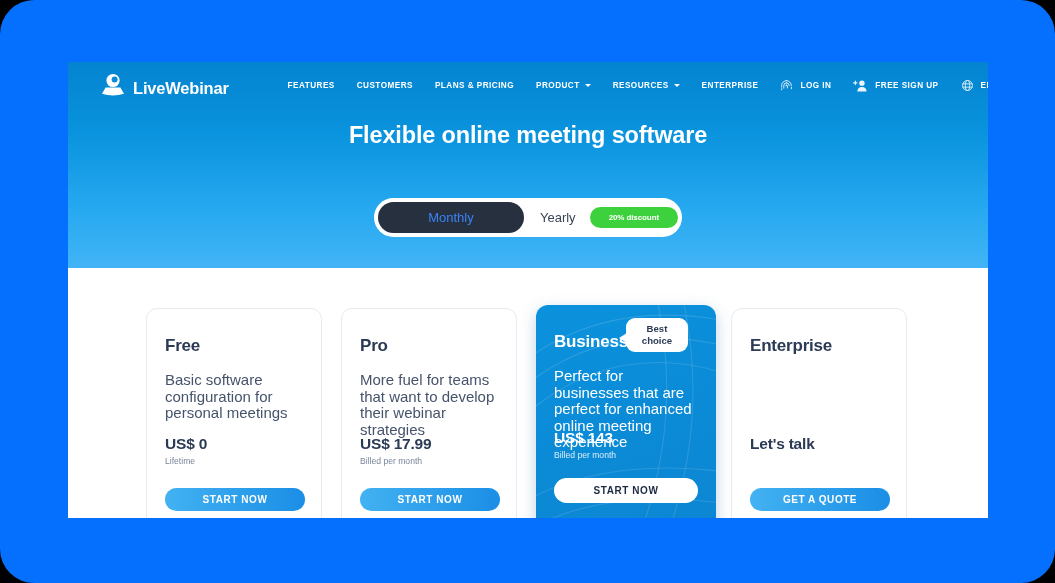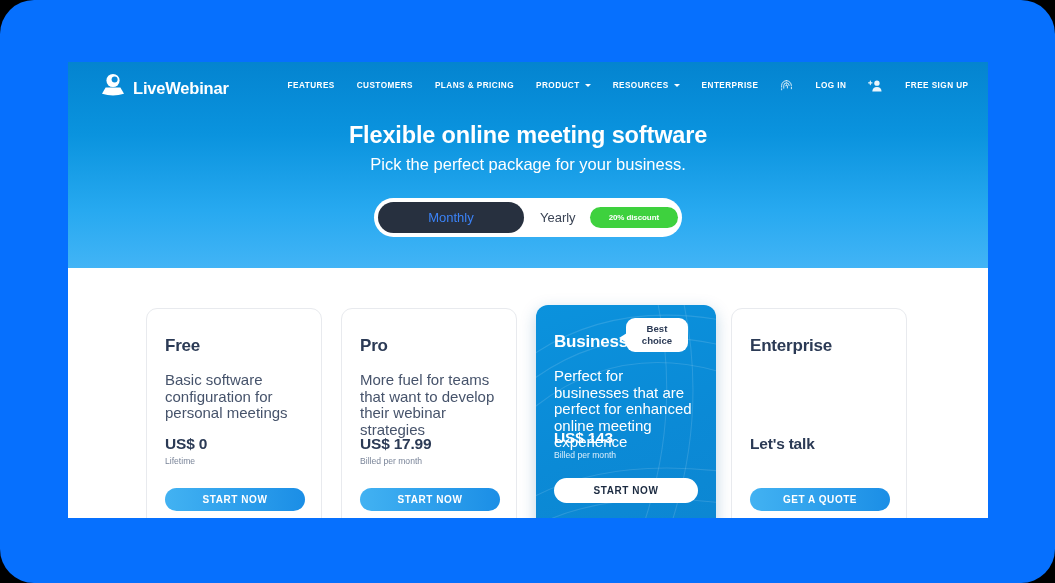--- a/index.html
+++ b/index.html
@@ -94,21 +94,21 @@
     margin-top: 1px;
   }
 
   .nav-right {
     display: flex;
     align-items: center;
     margin-left: auto;
     margin-right: 22px;
     gap: 0px;
   }
-  .nav-right .nav-item { padding: 0 11px; gap: 22px; text-align: right; }
+  .nav-right .nav-item { padding: 0 11px; gap: 7px; text-align: right; }
 
   .ico { flex: none; display: inline-block; line-height: 0; opacity: .92; }
 
   
   .hero-title {
     position: absolute;
     left: 0; top: 60px;
     width: 920px;
     text-align: center;
     color: #ffffff;
@@ -389,21 +389,20 @@
                 <path d="M3 9h18M3 15h18"></path>
               </svg>
             </span>
             <span>EN</span>
           </div>
 
         </div>
       </div>
 
       <div class="hero-title">Flexible online meeting software</div>
-      <div class="hero-sub">Pick the perfect package for your business.</div>
 
       <div class="toggle">
         <div class="toggle-opt active">
           <span>Monthly</span>
         </div>
         <div class="toggle-opt inactive">
           <span>Yearly</span>
         </div>
         <div class="discount-badge">20% discount</div>
       </div>

